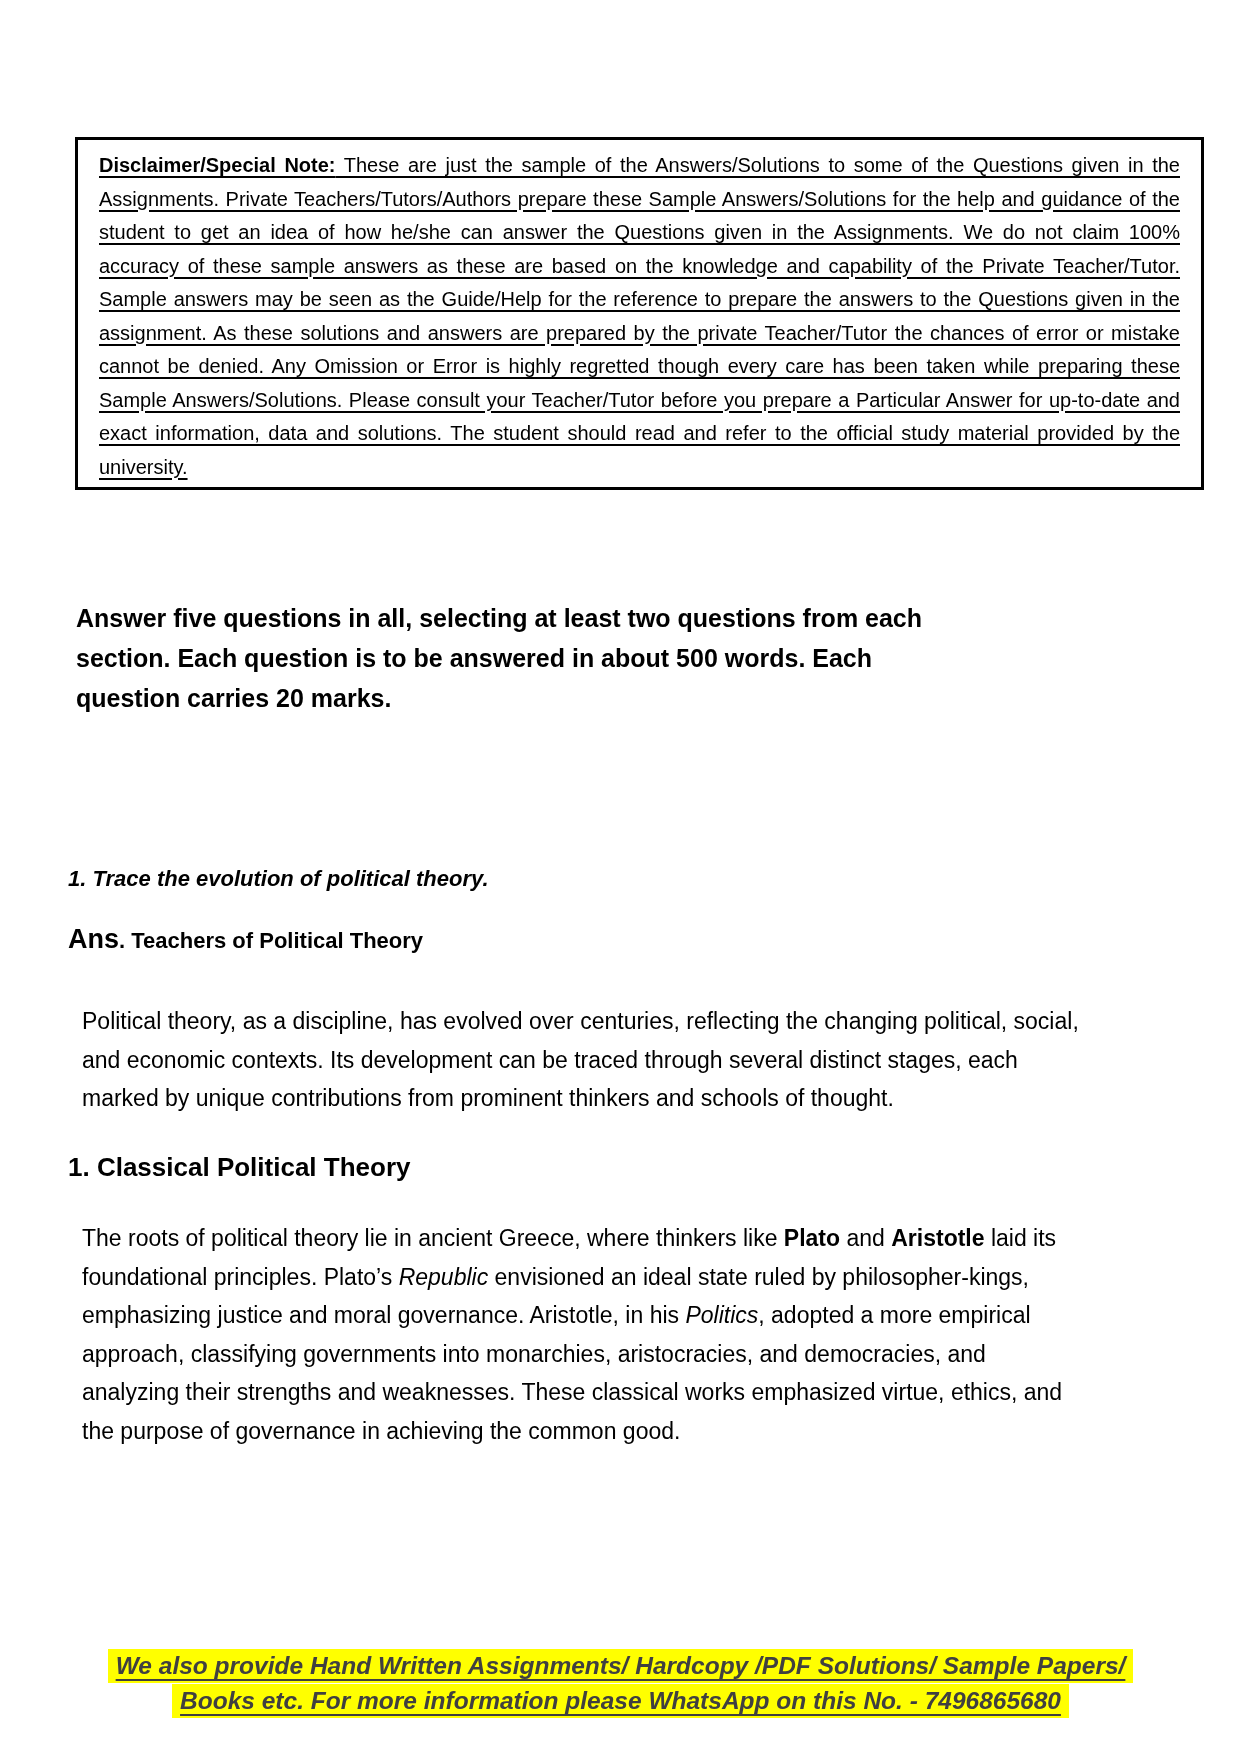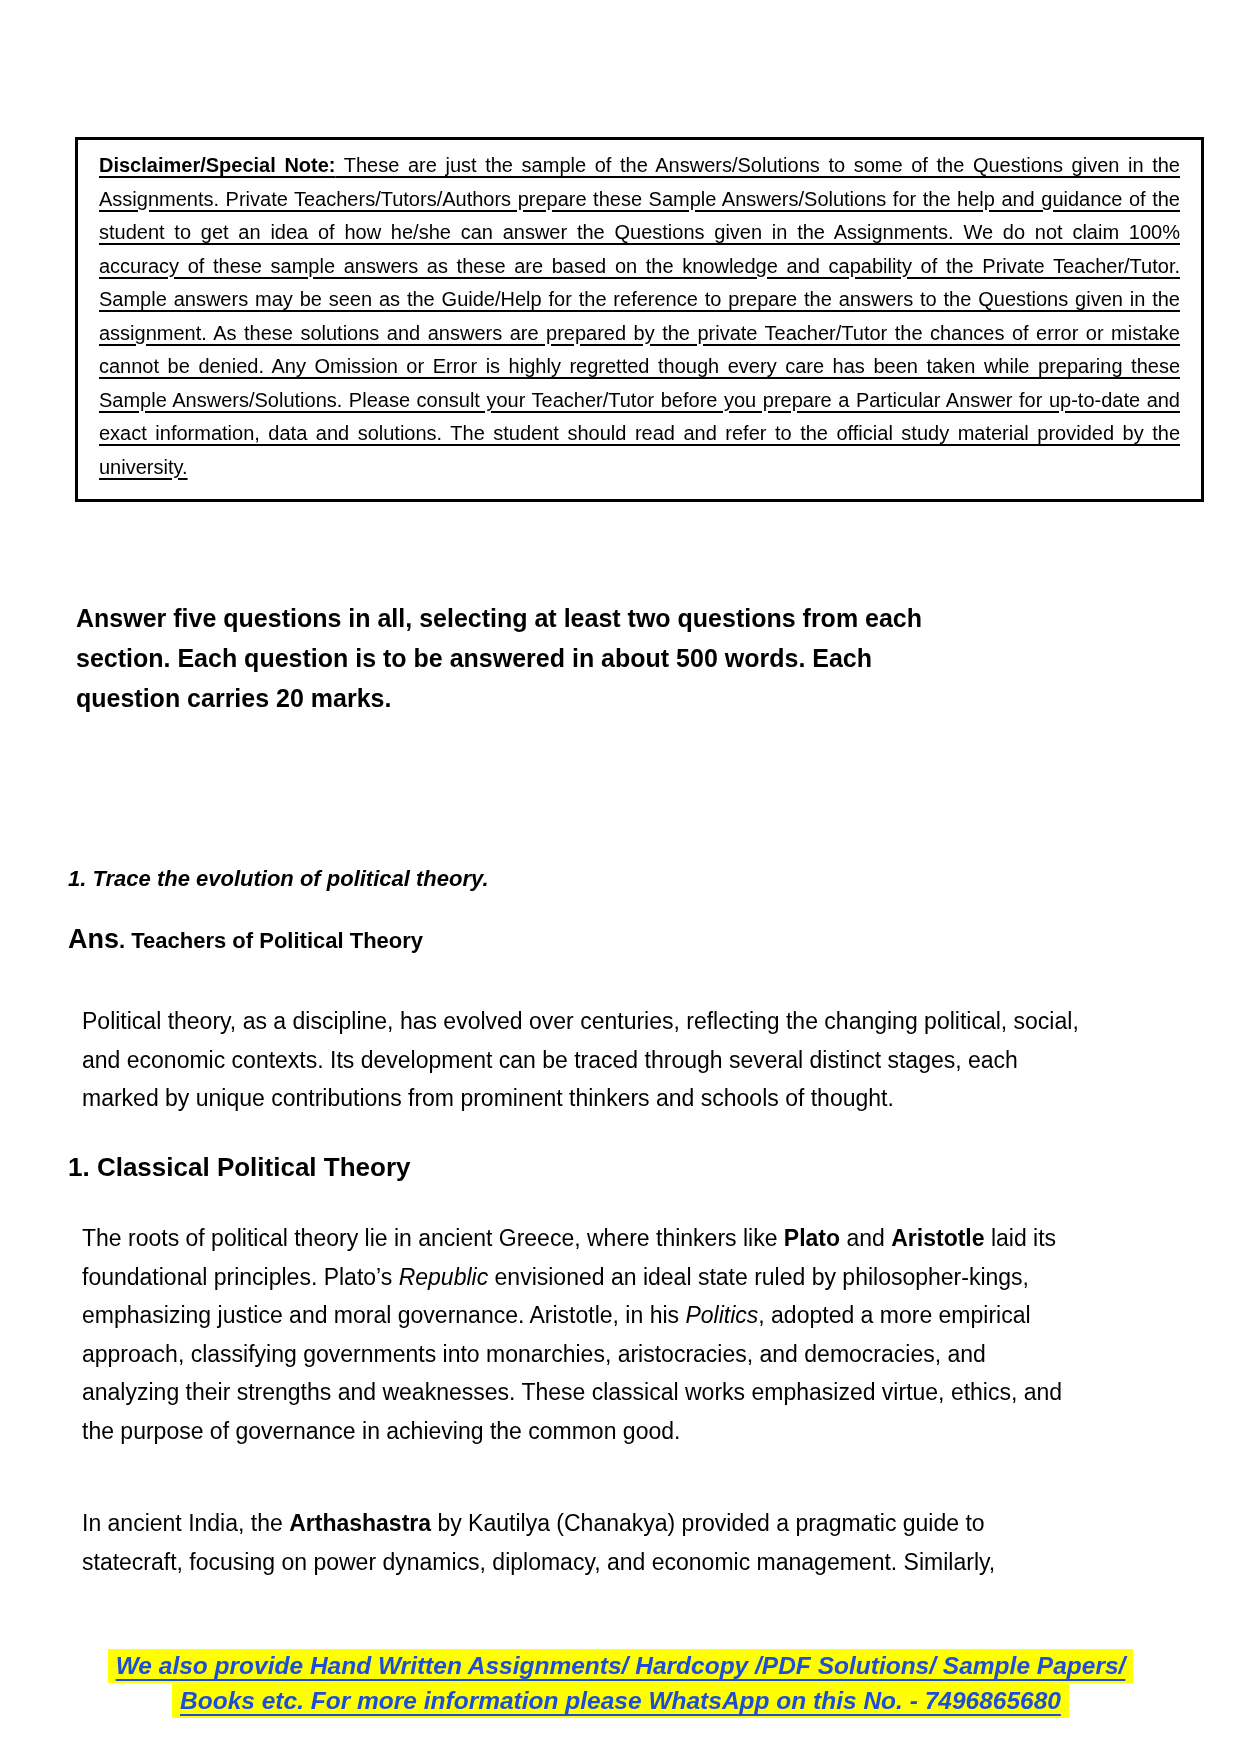--- a/index.html
+++ b/index.html
@@ -10,21 +10,21 @@
     font-family:"Liberation Sans", sans-serif;
     color:#000000;
     overflow:hidden;
   }
 
   
   .disclaimer-box {
     position:absolute; left:75px; top:137px; width:1129px;
     box-sizing:border-box;
     border:3px solid #000000;
-    padding:9px 21px 15px 21px;
+    padding:9px 21px 3px 21px;
   }
   .disclaimer-text {
     margin:0;
     font-size:20px; line-height:33.5px;
     text-align:justify;
     text-decoration:underline;
     text-decoration-thickness:1.5px;
     text-underline-offset:4px;
   }
   .disclaimer-label { font-weight:bold; }
@@ -76,21 +76,21 @@
 
   
   .footer {
     position:absolute; left:70px; top:1652px; width:1101px;
     text-align:center;
     font-size:24.5px; font-weight:bold; font-style:italic;
   }
   .footer-line { margin:0 0 7px 0; }
   .hl {
     background:#ffff00;
-    color:#1d4ed8;
+    color:#404040;
     padding:3px 8px 4px 8px;
     text-decoration:underline;
     text-decoration-thickness:2px;
     text-underline-offset:5px;
   }
 </style>
 </head>
 <body>
 
 <div class="page">
@@ -105,20 +105,19 @@
   <h3 class="question-title">1. Trace the evolution of political theory.</h3>
 
   <p class="ans-line"><span class="ans-label">Ans</span><span class="ans-sep">. </span><span class="ans-title">Teachers of Political Theory</span></p>
 
   <p class="body-para para-1">Political theory, as a discipline, has evolved over centuries, reflecting the changing political, social, and economic contexts. Its development can be traced through several distinct stages, each marked by unique contributions from prominent thinkers and schools of thought.</p>
 
   <h4 class="sub-heading">1. Classical Political Theory</h4>
 
   <p class="body-para para-2"><span>The roots of political theory lie in ancient Greece, where thinkers like </span><span class="seg-bold">Plato</span><span> and </span><span class="seg-bold">Aristotle</span><span> laid its foundational principles. Plato’s </span><span class="seg-italic">Republic</span><span> envisioned an ideal state ruled by philosopher-kings, emphasizing justice and moral governance. Aristotle, in his </span><span class="seg-italic">Politics</span><span>, adopted a more empirical approach, classifying governments into monarchies, aristocracies, and democracies, and analyzing their strengths and weaknesses. These classical works emphasized virtue, ethics, and the purpose of governance in achieving the common good.</span></p>
 
-  <p class="body-para para-3"><span>In ancient India, the </span><span class="seg-bold">Arthashastra</span><span> by Kautilya (Chanakya) provided a pragmatic guide to statecraft, focusing on power dynamics, diplomacy, and economic management. Similarly,</span></p>
 
   <div class="footer">
     <div class="footer-line"><span class="hl">We also provide Hand Written Assignments/ Hardcopy /PDF Solutions/ Sample Papers/</span></div>
     <div class="footer-line"><span class="hl">Books etc. For more information please WhatsApp on this No. - 7496865680</span></div>
   </div>
 
 </div>
 
 </body></html>

